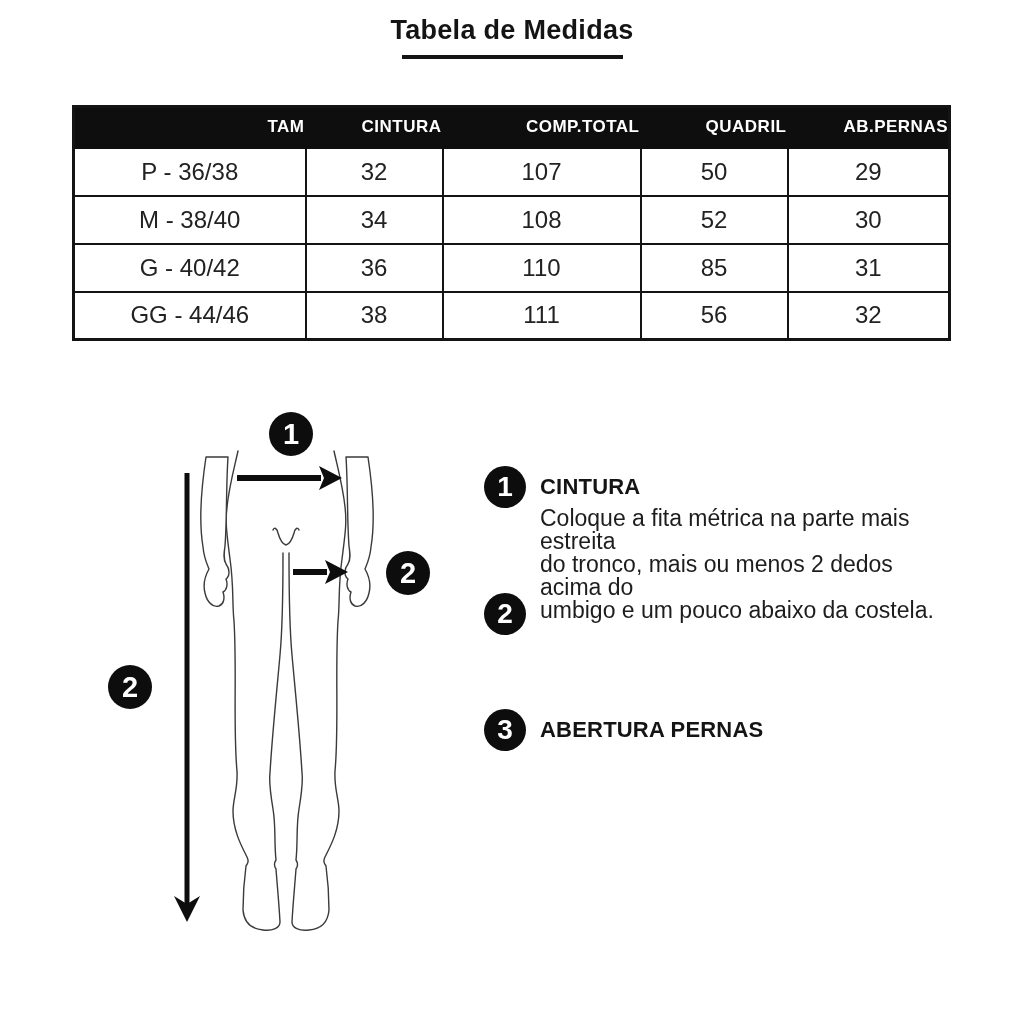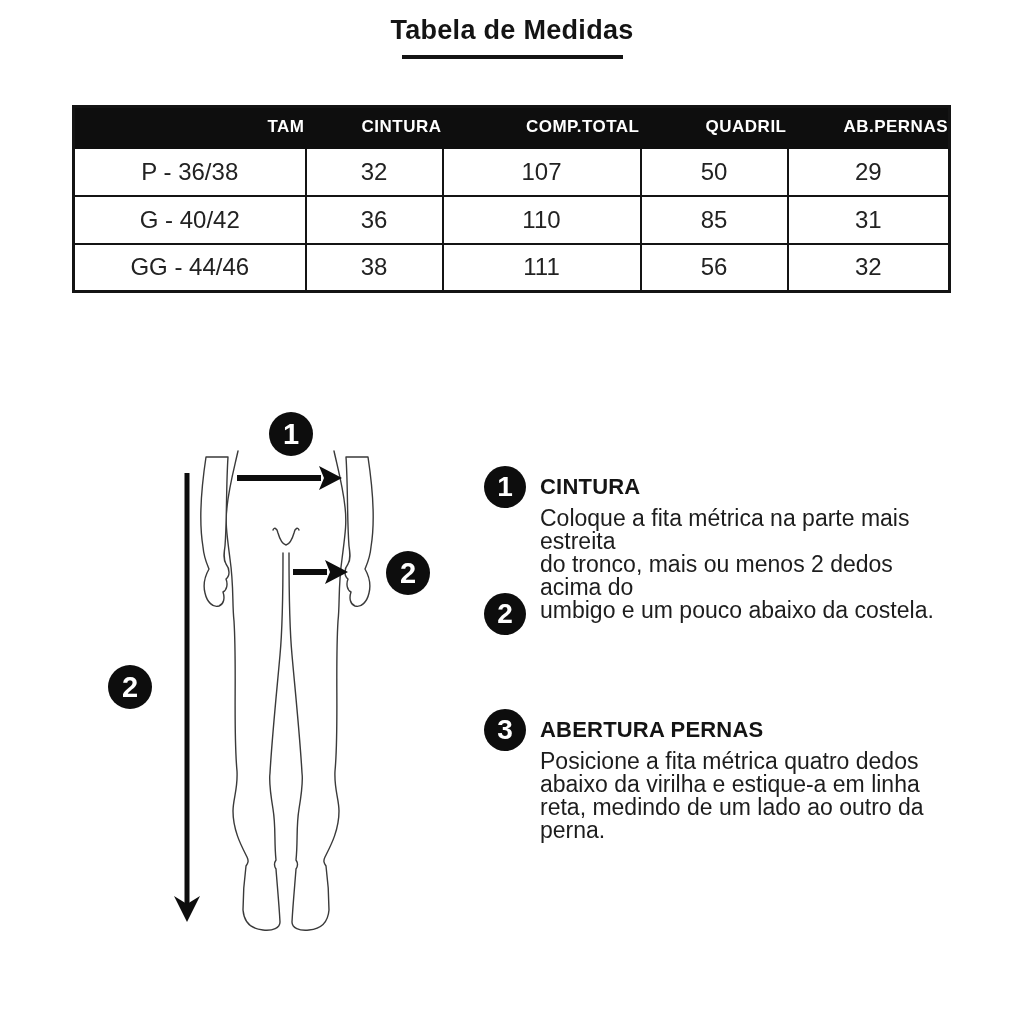--- a/index.html
+++ b/index.html
@@ -68,20 +68,27 @@
     </thead>
     <tbody>
       <tr>
         <td>P - 36/38</td>
         <td>32</td>
         <td>107</td>
         <td>50</td>
         <td>29</td>
       </tr>
       <tr>
+        <td>M - 38/40</td>
+        <td>34</td>
+        <td>108</td>
+        <td>52</td>
+        <td>30</td>
+      </tr>
+      <tr>
         <td>G - 40/42</td>
         <td>36</td>
         <td>110</td>
         <td>85</td>
         <td>31</td>
       </tr>
       <tr>
         <td>GG - 44/46</td>
         <td>38</td>
         <td>111</td>
@@ -131,20 +138,16 @@
   </div>
 
   <div class="section s2">
     <div class="sec-badge">2</div>
   </div>
 
   <div class="section s3">
     <div class="sec-badge">3</div>
     <div class="sec-content">
       <div class="sec-title">ABERTURA PERNAS</div>
-      <div class="sec-body">Posicione a fita métrica quatro dedos
-abaixo da virilha e estique-a em linha
-reta, medindo de um lado ao outro da
-perna.</div>
     </div>
   </div>
 
 </div>
 
 </body></html>

